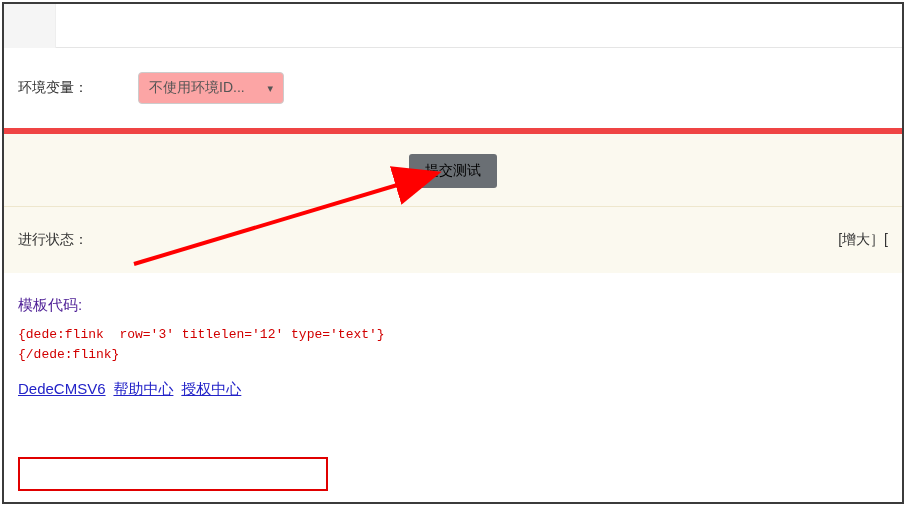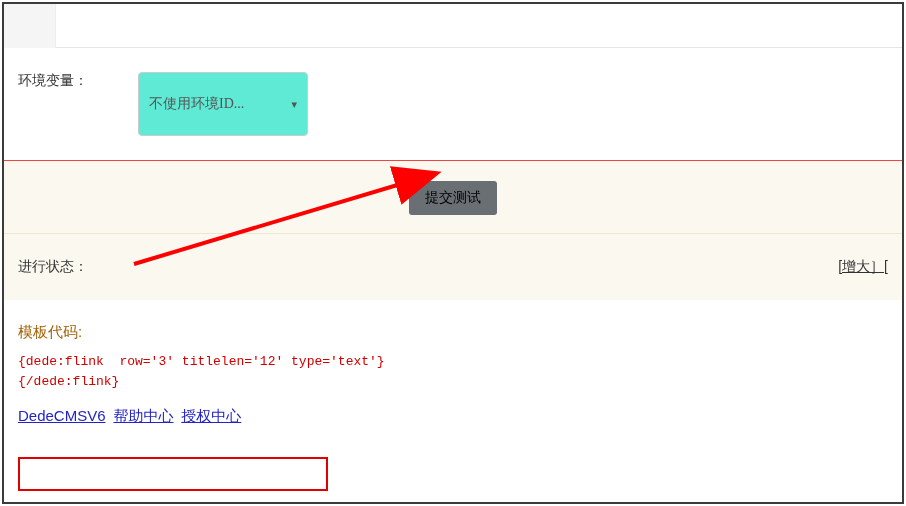--- a/index.html
+++ b/index.html
@@ -28,39 +28,38 @@
     display: flex;
   }
   .top-blank .placeholder-box {
     width: 52px;
     height: 44px;
     background: #f5f5f5;
     border-right: 1px solid #eee;
   }
   .row-env {
     display: flex;
-    align-items: flex-start;
+    align-items: center;
     padding: 24px 14px;
     background: #fff;
-    border-bottom: 1px solid #ef4444;
-    font-family: Liberation Serif, serif;
+    border-bottom: 6px solid #ef4444;
   }
   .row-env .label {
     width: 120px;
     color: #333;
   }
   .select {
     display: inline-flex;
     align-items: center;
     justify-content: space-between;
     border: 1px solid #ccc;
     border-radius: 4px;
-    padding: 22px 10px;
-    width: 170px;
-    background: #5eead4;
+    padding: 6px 10px;
+    width: 146px;
+    background: #fca5a5;
     font-size: 14px;
     color: #555;
     cursor: pointer;
   }
   .select .caret {
     font-size: 11px;
     color: #555;
     margin-left: 8px;
   }
   .row-submit {
@@ -85,29 +84,28 @@
     padding: 24px 14px 24px 14px;
     display: flex;
     justify-content: space-between;
     align-items: flex-start;
     border-bottom: 1px solid #fff;
   }
   .row-status .label { color: #333; }
   .row-status .right-action {
     color: #333;
     font-size: 14px;
-    text-decoration: underline;
   }
   .row-template {
     padding: 22px 14px 8px 14px;
     background: #fff;
   }
   .section-title {
     font-size: 15px;
-    color: #a16207;
+    color: #4c1d95;
     margin-bottom: 10px;
   }
   .code-block {
     font-family: Liberation Mono, monospace;
     font-size: 13px;
     color: #d10000;
     white-space: pre;
     line-height: 1.5;
     margin-bottom: 14px;
   }

